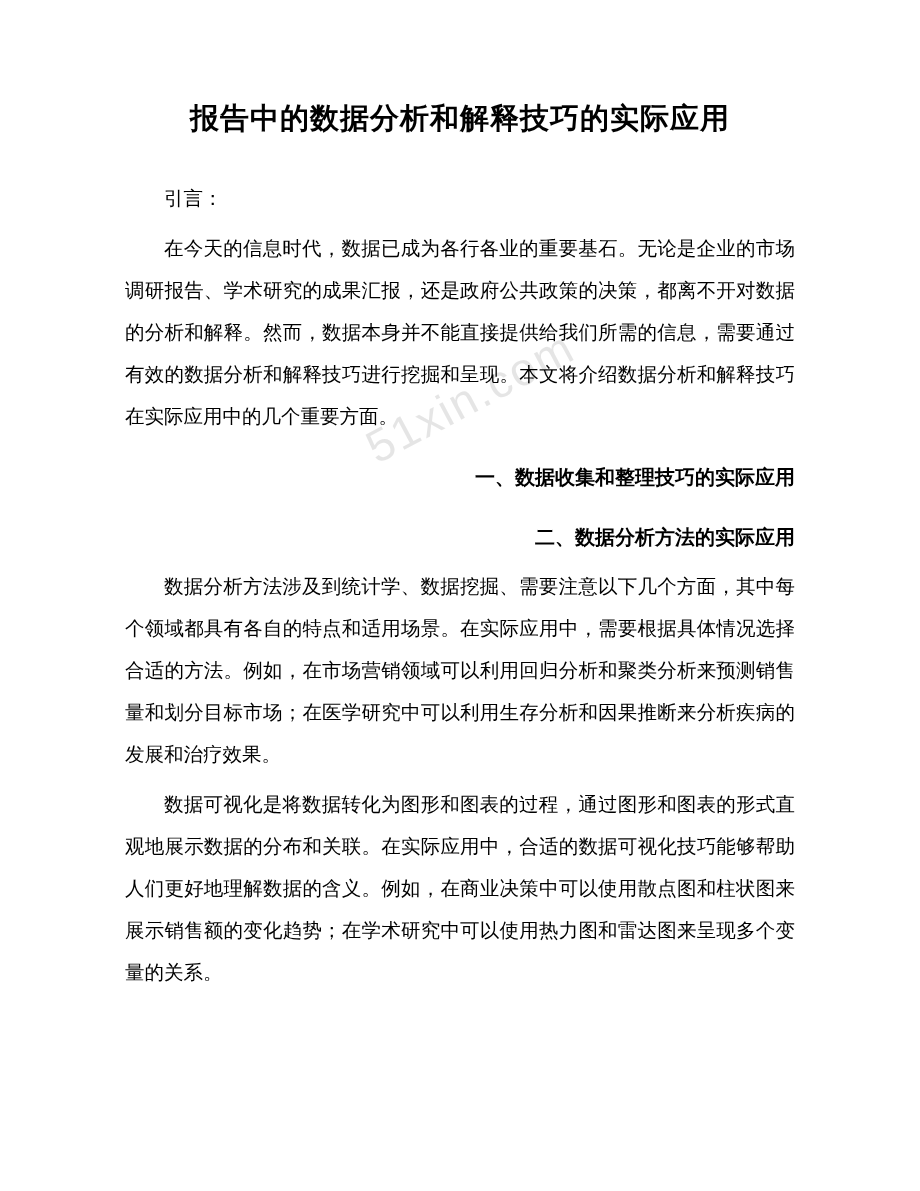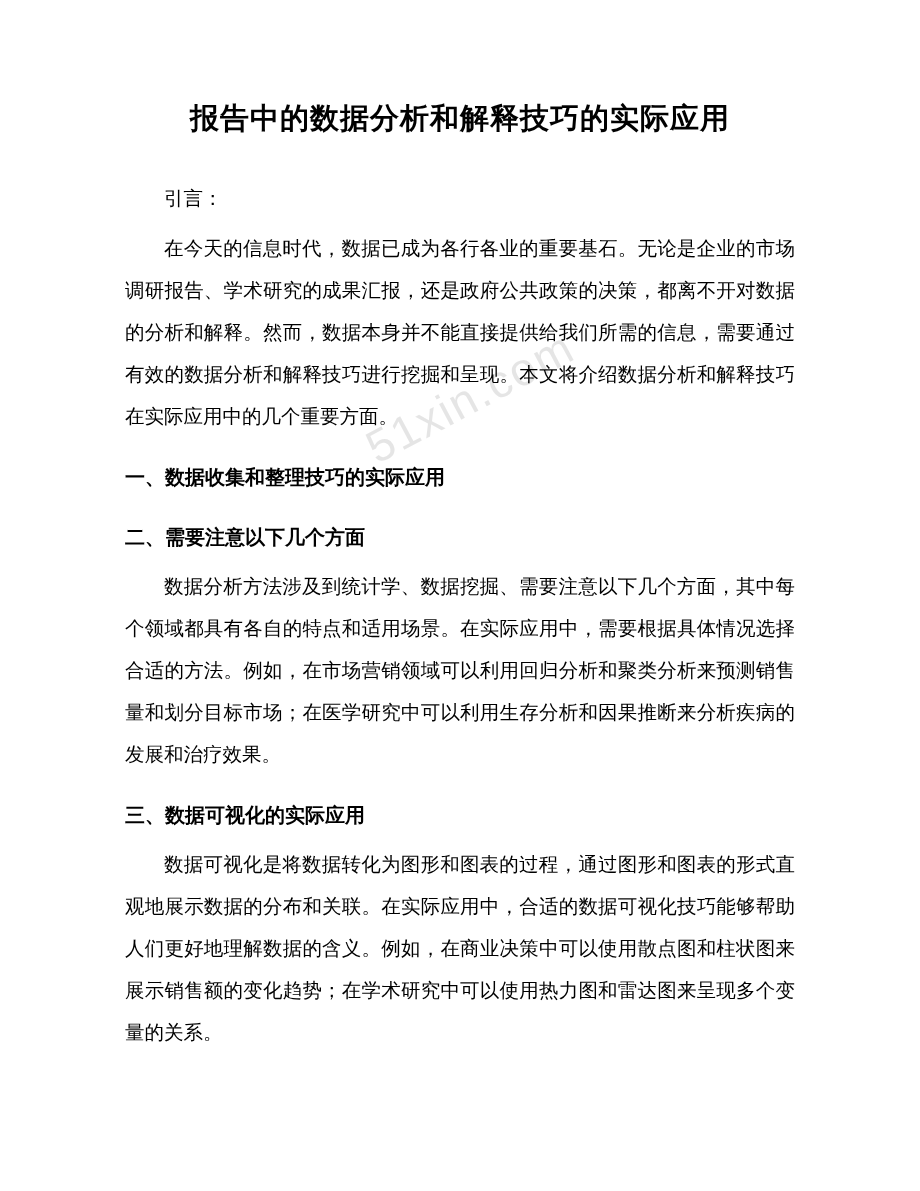--- a/index.html
+++ b/index.html
@@ -39,20 +39,21 @@
     text-indent: 2em;
     margin: 0 0 8px 0;
   }
   .heading {
     font-family: Liberation Serif, serif;
     font-weight: bold;
     font-size: 20px;
     line-height: 42px;
     margin: 18px 0 8px 0;
     text-indent: 0;
+    text-align: right;
   }
   .watermark {
     position: absolute;
     z-index: 1;
     left: 290px;
     top: 370px;
     width: 360px;
     text-align: center;
     transform: rotate(-28deg);
     transform-origin: center center;
@@ -70,18 +71,17 @@
 
 <div class="page">
   <div class="watermark">51xin.com</div>
 
   <h1 class="doc-title">报告中的数据分析和解释技巧的实际应用</h1>
 
   <div class="doc-body">
       <p class="para">引言：</p>
       <p class="para">在今天的信息时代，数据已成为各行各业的重要基石。无论是企业的市场调研报告、学术研究的成果汇报，还是政府公共政策的决策，都离不开对数据的分析和解释。然而，数据本身并不能直接提供给我们所需的信息，需要通过有效的数据分析和解释技巧进行挖掘和呈现。本文将介绍数据分析和解释技巧在实际应用中的几个重要方面。</p>
       <h2 class="heading">一、数据收集和整理技巧的实际应用</h2>
-      <h2 class="heading">二、需要注意以下几个方面</h2>
+      <h2 class="heading">二、数据分析方法的实际应用</h2>
       <p class="para">数据分析方法涉及到统计学、数据挖掘、需要注意以下几个方面，其中每个领域都具有各自的特点和适用场景。在实际应用中，需要根据具体情况选择合适的方法。例如，在市场营销领域可以利用回归分析和聚类分析来预测销售量和划分目标市场；在医学研究中可以利用生存分析和因果推断来分析疾病的发展和治疗效果。</p>
-      <h2 class="heading">三、数据可视化的实际应用</h2>
       <p class="para">数据可视化是将数据转化为图形和图表的过程，通过图形和图表的形式直观地展示数据的分布和关联。在实际应用中，合适的数据可视化技巧能够帮助人们更好地理解数据的含义。例如，在商业决策中可以使用散点图和柱状图来展示销售额的变化趋势；在学术研究中可以使用热力图和雷达图来呈现多个变量的关系。</p>
     </div>
 </div>
 
 </body></html>

